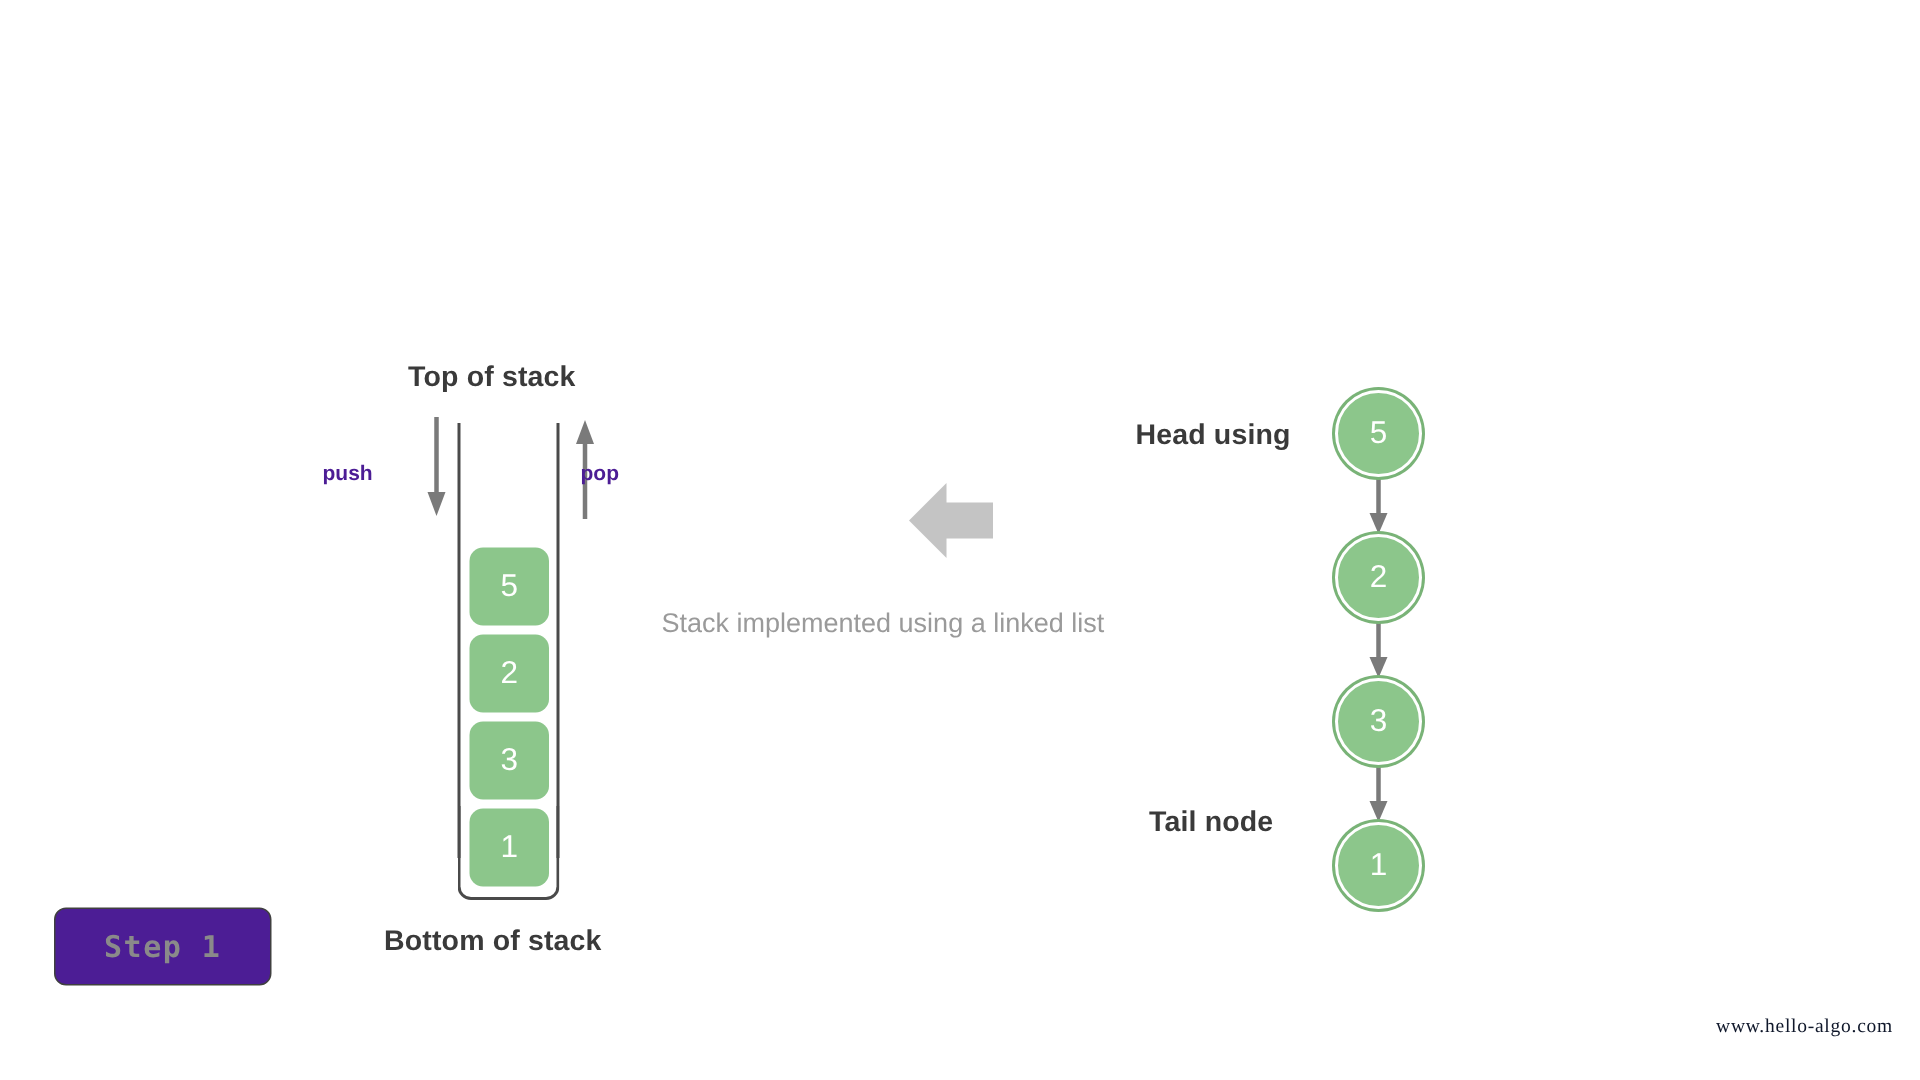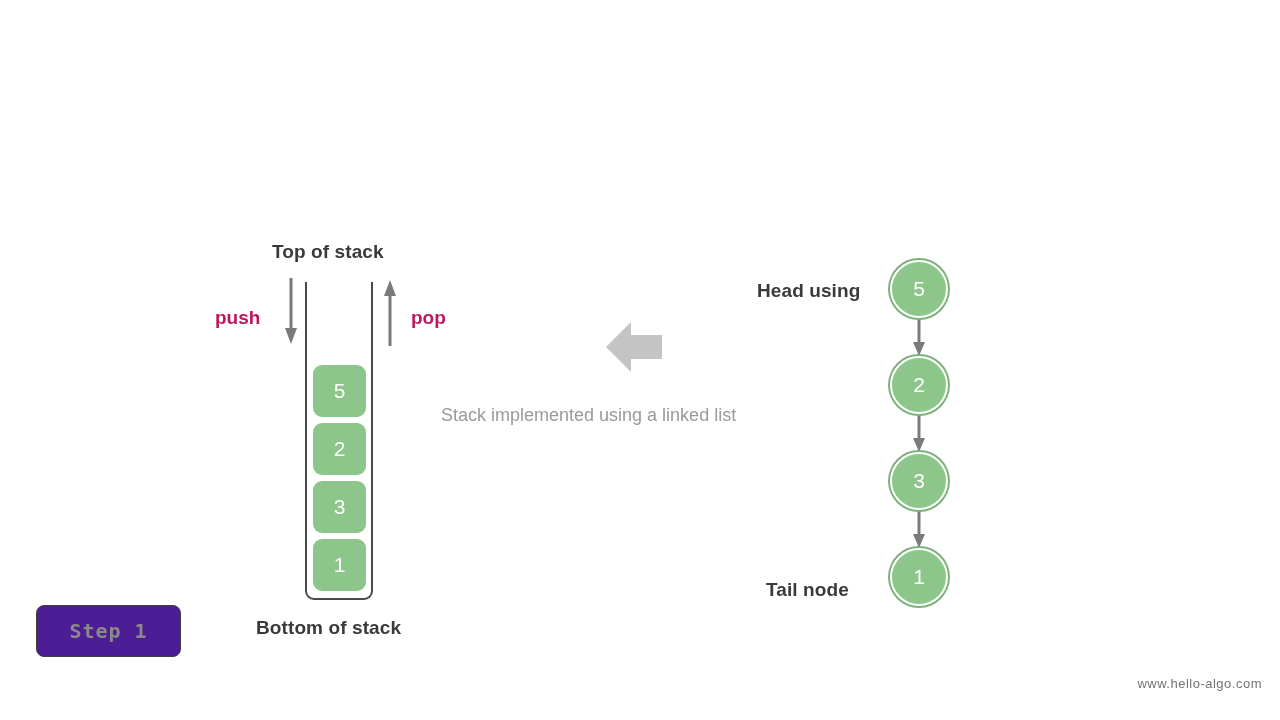--- a/index.html
+++ b/index.html
@@ -29,22 +29,22 @@
     font-family: "Liberation Sans", sans-serif;
     font-weight: bold;
     color: #3a3a3a;
     font-size: 19px;
     white-space: nowrap;
     letter-spacing: 0.1px;
   }
   .lbl-pushpop {
     font-family: "Liberation Sans", sans-serif;
     font-weight: bold;
-    color: #be185d;
-    font-size: 19px;
+    color: #4c1d95;
+    font-size: 14px;
     white-space: nowrap;
   }
   .caption {
     font-family: "Liberation Sans", sans-serif;
     font-size: 18px;
     color: #9a9a9a;
     white-space: nowrap;
   }
 
   
@@ -140,23 +140,23 @@
     font-size: 20px;
     color: #8a8a8a;
     letter-spacing: 1px;
     white-space: nowrap;
   }
 
   
   #watermark {
     right: 18px;
     top: 676px;
-    font-family: Liberation Sans, sans-serif;
+    font-family: Liberation Serif, serif;
     font-size: 13px;
-    color: #737373;
+    color: #0f172a;
     letter-spacing: 0.5px;
     white-space: nowrap;
   }
 </style>
 </head>
 <body>
 
 <div class="canvas">
 
   <div class="abs lbl-bold" style="left:272px; top:241px;">Top of stack</div>
@@ -164,21 +164,21 @@
   <svg class="abs varrow" style="left:278px; top:278px;" width="26" height="68" viewBox="0 0 26 68">
     <line x1="13" y1="0" x2="13" y2="54" stroke="#7a7a7a" stroke-width="3"></line>
     <polygon points="13,66 7,50 19,50" fill="#7a7a7a"></polygon>
   </svg>
   <div class="abs lbl-pushpop" style="left:215px; top:307px;">push</div>
 
   <svg class="abs varrow" style="left:377px; top:278px;" width="26" height="68" viewBox="0 0 26 68">
     <line x1="13" y1="68" x2="13" y2="14" stroke="#7a7a7a" stroke-width="3"></line>
     <polygon points="13,2 7,18 19,18" fill="#7a7a7a"></polygon>
   </svg>
-  <div class="abs lbl-pushpop" style="left:411px; top:307px;">pop</div>
+  <div class="abs lbl-pushpop" style="left:387px; top:307px;">pop</div>
 
   <div class="abs" id="stack-container">
     <div class="wall wall-left"></div>
     <div class="wall wall-right"></div>
     <div class="floor"></div>
   </div>
 
   <div class="stack-cell" style="top:365px;">5</div>
   <div class="stack-cell" style="top:423px;">2</div>
   <div class="stack-cell" style="top:481px;">3</div>
@@ -187,21 +187,21 @@
   <div class="abs lbl-bold" style="left:256px; top:617px;">Bottom of stack</div>
 
   <svg class="abs" id="transition-arrow" width="60" height="58" viewBox="0 0 60 58">
     <polygon points="2,29 27,4 27,17 58,17 58,41 27,41 27,54" fill="#c4c4c4"></polygon>
   </svg>
 
   <div class="abs caption" style="left:441px; top:405px;">Stack implemented using a linked list</div>
 
   <div class="abs lbl-bold" style="left:757px; top:280px;">Head using</div>
 
-  <div class="abs lbl-bold" style="left:766px; top:579px;">Tail node</div>
+  <div class="abs lbl-bold" style="left:766px; top:538px;">Tail node</div>
 
   <svg class="ll-link" style="left:906px; top:316px;" width="26" height="42" viewBox="0 0 26 42">
     <line x1="13" y1="0" x2="13" y2="30" stroke="#7a7a7a" stroke-width="3"></line>
     <polygon points="13,40 7,26 19,26" fill="#7a7a7a"></polygon>
   </svg>
   <svg class="ll-link" style="left:906px; top:412px;" width="26" height="42" viewBox="0 0 26 42">
     <line x1="13" y1="0" x2="13" y2="30" stroke="#7a7a7a" stroke-width="3"></line>
     <polygon points="13,40 7,26 19,26" fill="#7a7a7a"></polygon>
   </svg>
   <svg class="ll-link" style="left:906px; top:508px;" width="26" height="42" viewBox="0 0 26 42">

